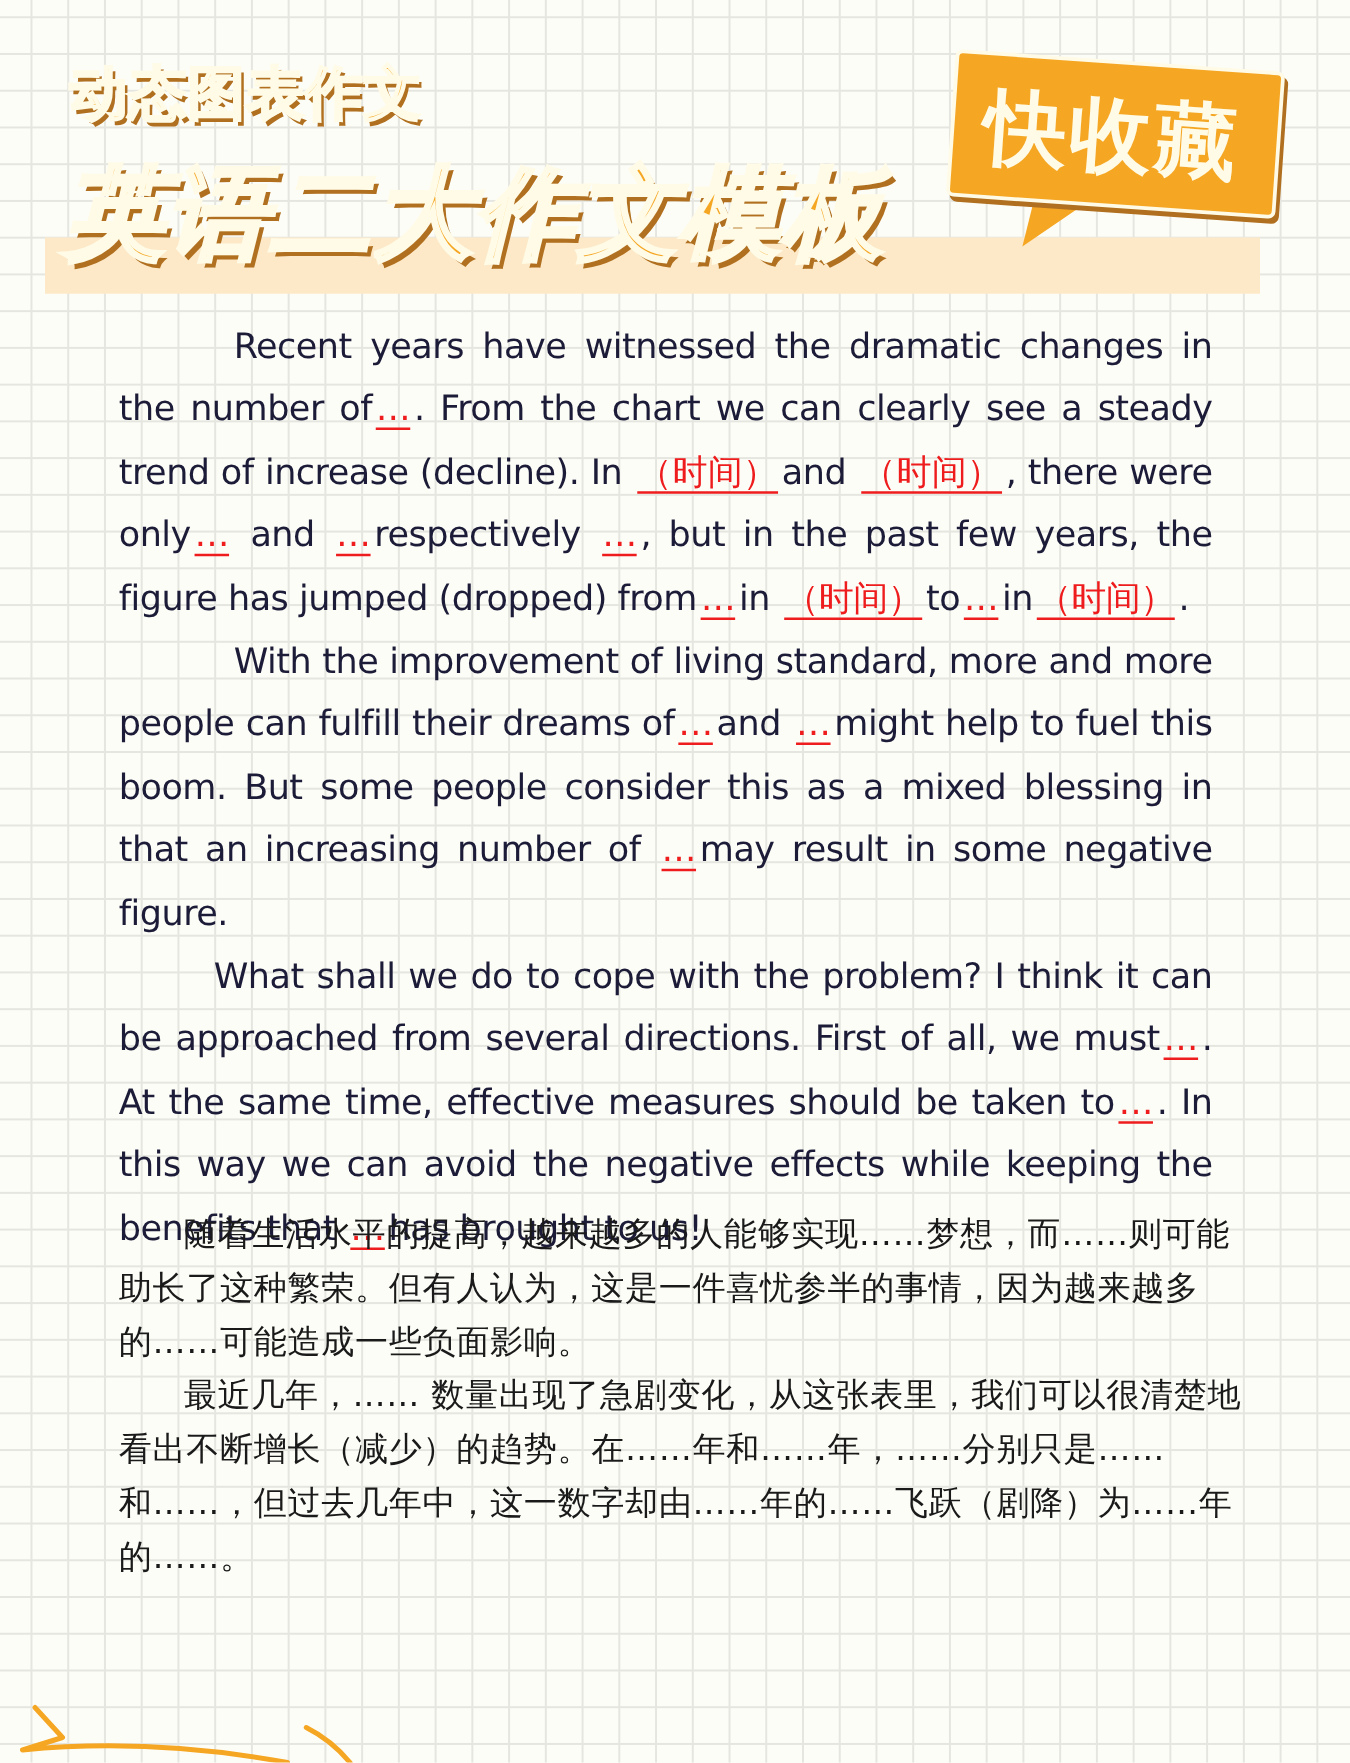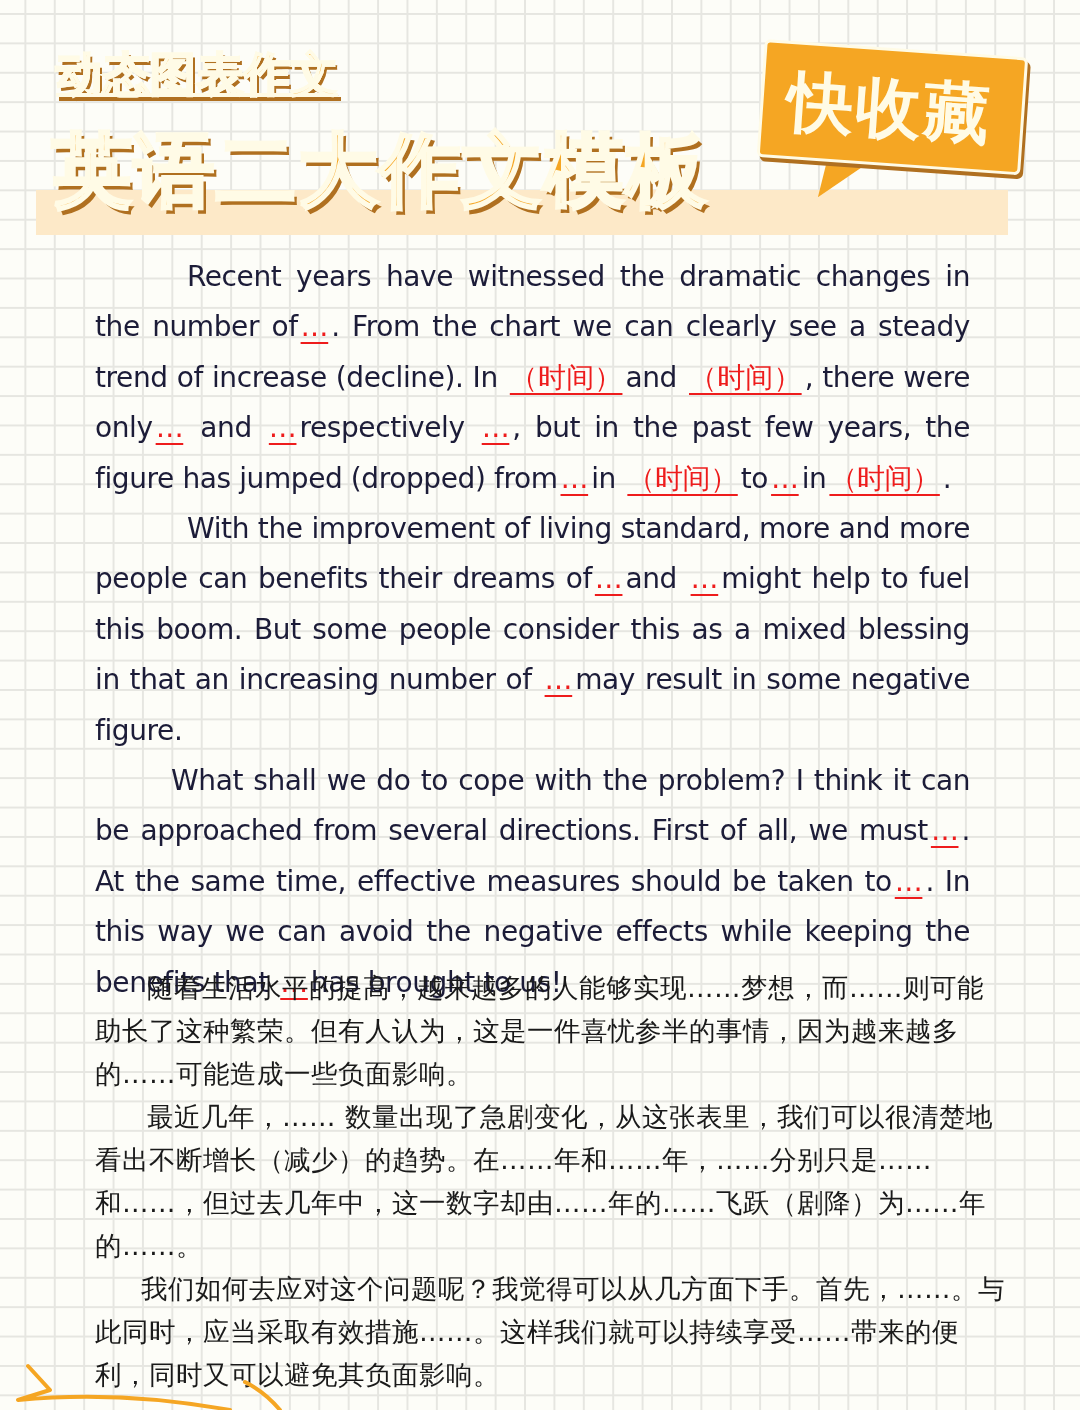--- a/index.html
+++ b/index.html
@@ -14,28 +14,28 @@
     font-family:"Liberation Sans","DejaVu Sans",sans-serif;
     color:#1a1a2e;
   }
   .band{position:absolute;left:36px;top:190px;width:972px;height:45px;background:#fde9c8;}
   .title-small{
     position:absolute;left:56px;top:44px;margin:0;
     font-family:"DejaVu Sans",sans-serif;font-weight:bold;font-size:46px;letter-spacing:1px;
     color:#f5a623;
     -webkit-text-stroke:2px #fffbe6;
     text-shadow:3px 4px 0 #b07020;
-    text-decoration:underline;
   }
   .title-big{
     position:absolute;left:52px;top:118px;margin:0;
     font-family:"DejaVu Sans",sans-serif;font-weight:bold;font-size:80px;letter-spacing:2px;
     color:#f5a623;
     -webkit-text-stroke:3px #fffbe6;
     text-shadow:4px 5px 0 #b07020;
+    font-style:italic;
   }
   .bubble{
     position:absolute;left:760px;top:48px;width:258px;height:130px;
     transform:rotate(4deg);
   }
   .bubble-box{
     position:absolute;left:0;top:0;width:258px;height:112px;background:#f5a623;
     border-radius:6px;border:3px solid #fffbe6;box-shadow:3px 4px 0 #b07020;
   }
   .bubble-tail{
@@ -74,26 +74,25 @@
 <h1 class="title-big">英语二大作文模板</h1>
 
 <div class="bubble">
   <div class="bubble-tail"></div>
   <div class="bubble-box"></div>
   <div class="bubble-text">快收藏</div>
 </div>
 
 <div class="en">
   <p><span>Recent years have witnessed the dramatic changes in the number of</span><span class="blank">…</span><span>. From the chart we can clearly see a steady trend of increase (decline). In </span><span class="blank">（时间）</span><span>and </span><span class="blank">（时间）</span><span>, there were only</span><span class="blank">…</span><span> and </span><span class="blank">…</span><span>respectively </span><span class="blank">…</span><span>, but in the past few years, the figure has jumped (dropped) from</span><span class="blank">…</span><span>in </span><span class="blank">（时间）</span><span>to</span><span class="blank">…</span><span>in</span><span class="blank">（时间）</span><span>.</span></p>
-  <p><span>With the improvement of living standard, more and more people can benefits their dreams of</span><span class="blank">…</span><span>and </span><span class="blank">…</span><span>might help to fuel this boom. But some people consider this as a mixed blessing in that an increasing number of </span><span class="blank">…</span><span>may result in some negative figure.</span></p>
+  <p><span>With the improvement of living standard, more and more people can fulfill their dreams of</span><span class="blank">…</span><span>and </span><span class="blank">…</span><span>might help to fuel this boom. But some people consider this as a mixed blessing in that an increasing number of </span><span class="blank">…</span><span>may result in some negative figure.</span></p>
   <p class="p3"><span>What shall we do to cope with the problem? I think it can be approached from several directions. First of all, we must</span><span class="blank">…</span><span>. At the same time, effective measures should be taken to</span><span class="blank">…</span><span>. In this way we can avoid the negative effects while keeping the benefits that </span><span class="blank">…</span><span>has brought to us!</span></p>
 </div>
 
 <div class="cn">
   <p>随着生活水平的提高，越来越多的人能够实现……梦想，而……则可能助长了这种繁荣。但有人认为，这是一件喜忧参半的事情，因为越来越多的……可能造成一些负面影响。</p>
   <p>最近几年，…… 数量出现了急剧变化，从这张表里，我们可以很清楚地看出不断增长（减少）的趋势。在……年和……年，……分别只是……和……，但过去几年中，这一数字却由……年的……飞跃（剧降）为……年的……。</p>
-  <p class="c3">我们如何去应对这个问题呢？我觉得可以从几方面下手。首先，……。与此同时，应当采取有效措施……。这样我们就可以持续享受……带来的便利，同时又可以避免其负面影响。</p>
 </div>
 
 <svg class="swoosh" viewBox="0 0 320 80">
   <path d="M28 36 L50 60 L18 70 Q120 60 230 80" fill="none" stroke="#f5a623" stroke-width="4" stroke-linejoin="round" stroke-linecap="round"></path>
   <path d="M245 52 Q265 62 280 80" fill="none" stroke="#f5a623" stroke-width="4" stroke-linecap="round"></path>
 </svg>
 
 </body></html>

